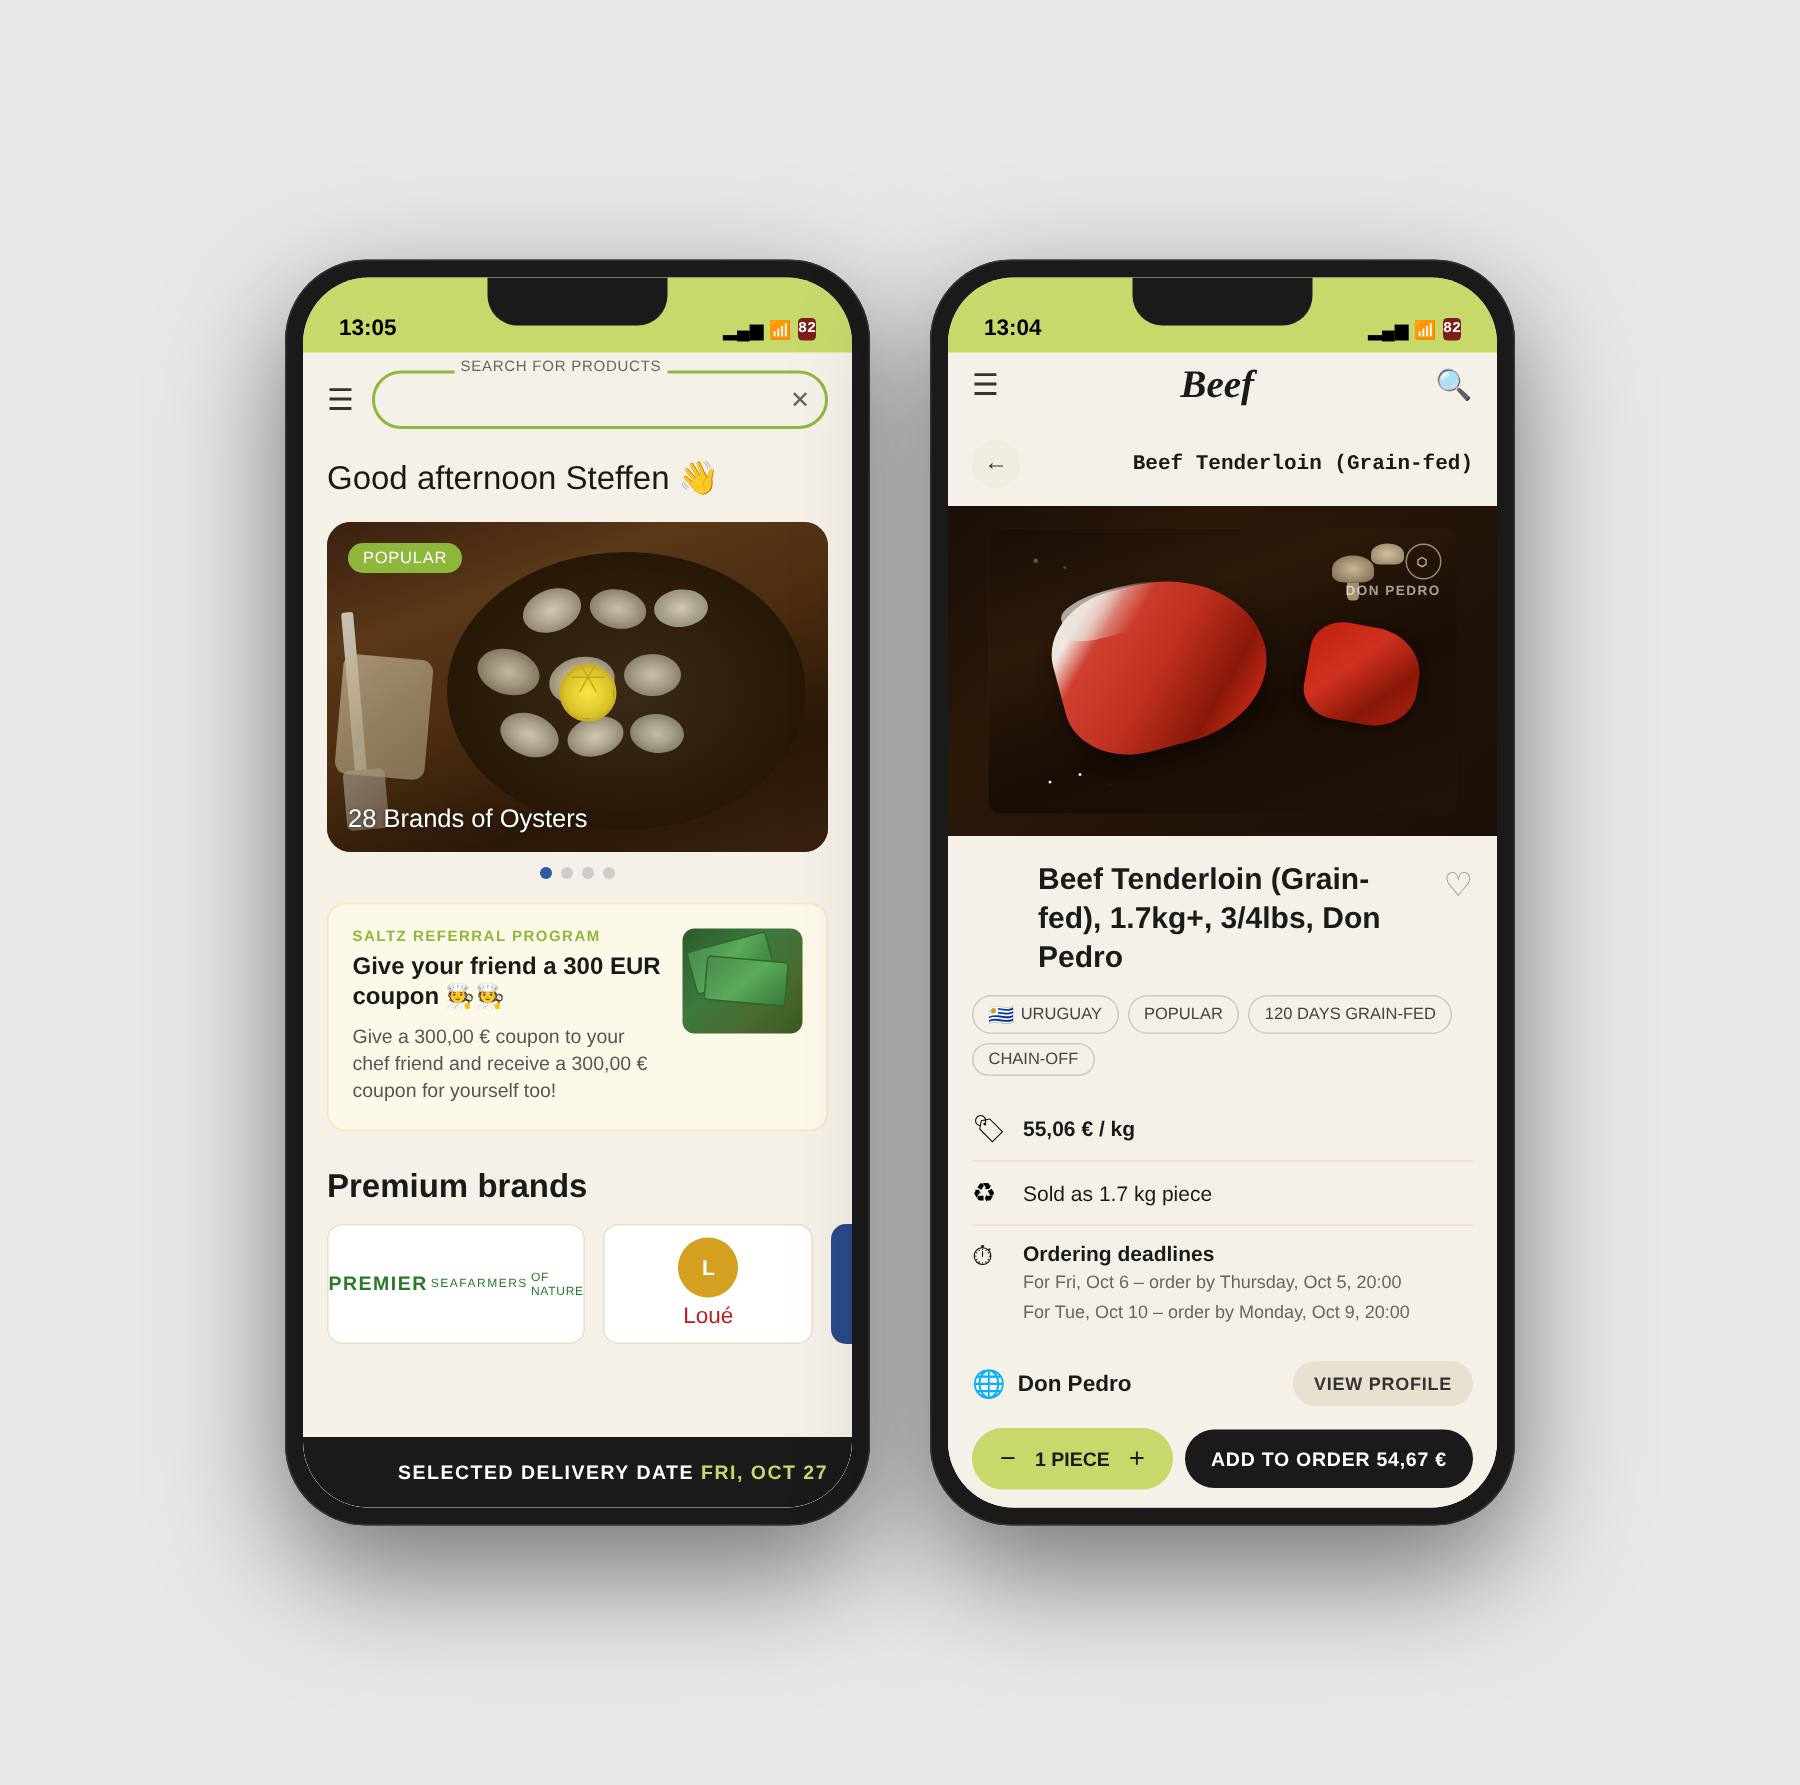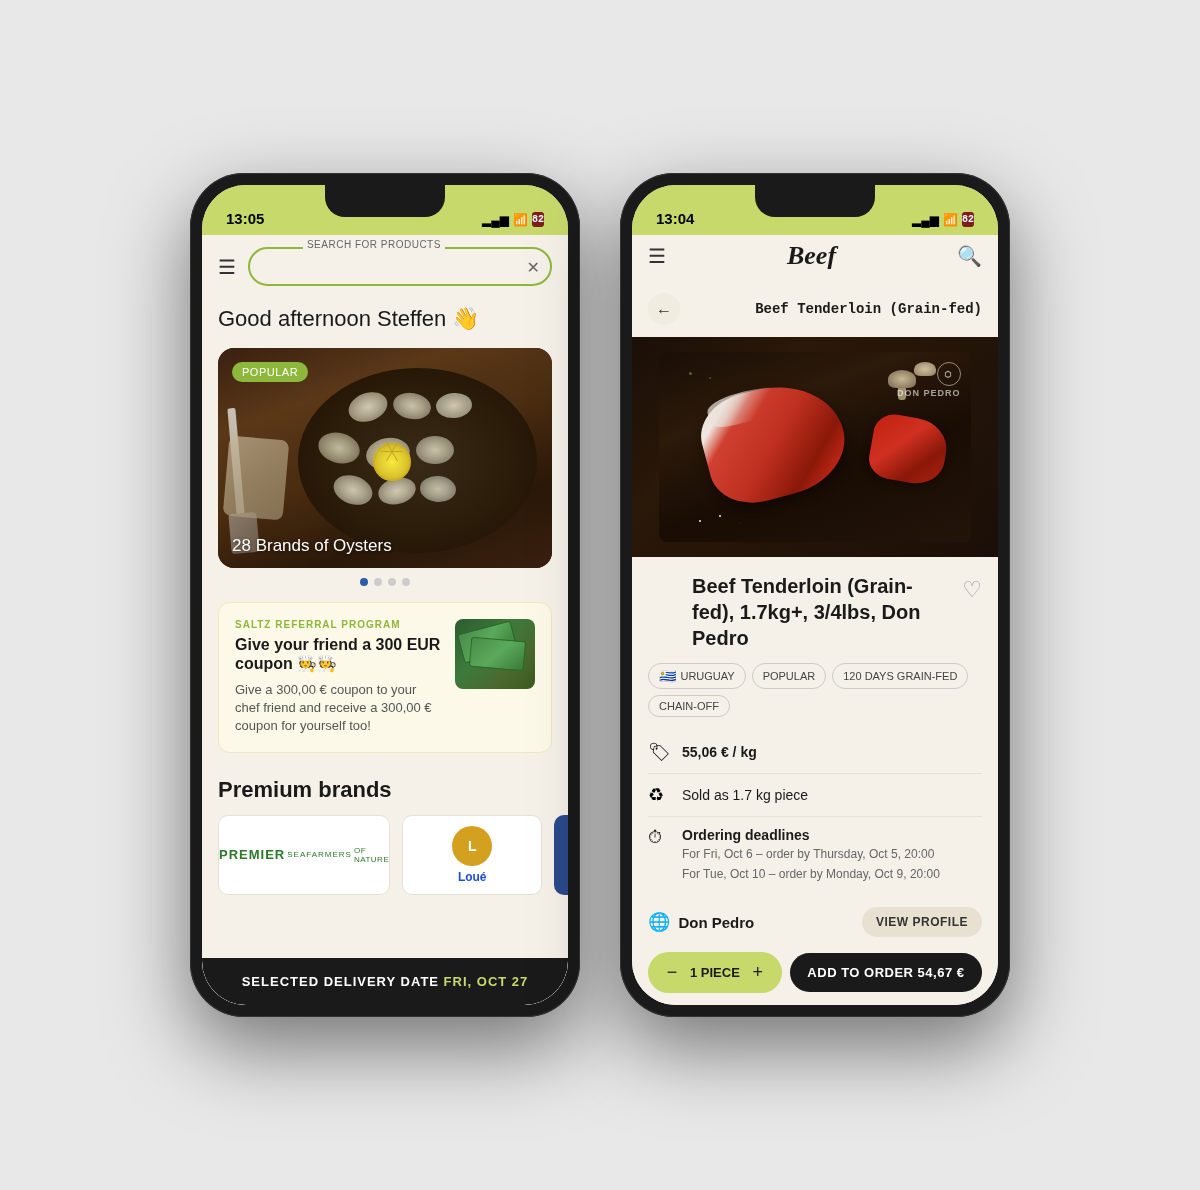--- a/index.html
+++ b/index.html
@@ -307,21 +307,21 @@
     }
 
     .bottom-bar {
       position: absolute;
       bottom: 0;
       left: 0;
       right: 0;
       background: #1a1a1a;
       color: #fff;
       padding: 16px;
-      text-align: center;
+      text-align: right;
       font-size: 13px;
       font-weight: 600;
       letter-spacing: 1px;
       border-radius: 0 0 44px 44px;
     }
     .delivery-date-highlight {
       color: #c8d96b;
     }
 
     
@@ -642,21 +642,21 @@
             <div class="brand-premier-text1">PREMIER</div>
             <div class="brand-premier-text2">SEAFARMERS</div>
             <div style="font-size:8px;color:#2a7a2a;letter-spacing:0.5px;">OF NATURE</div>
           </div>
         </div>
         <div class="brand-card">
           <div class="brand-loue">
             <div class="brand-loue-badge">
               <span class="brand-loue-text">L</span>
             </div>
-            <div style="font-size:12px;font-weight:700;color:#1d4ed8;margin-top:4px;">Loué</div>
+            <div style="font-size:15px;font-weight:400;color:#b91c1c;margin-top:4px;">Loué</div>
           </div>
         </div>
         <div class="brand-blue"></div>
       </div>
 
       <div style="height:80px"></div>
     </div>
 
     <div class="bottom-bar">
       <span>SELECTED DELIVERY DATE </span><span class="delivery-date-highlight">FRI, OCT 27</span>

